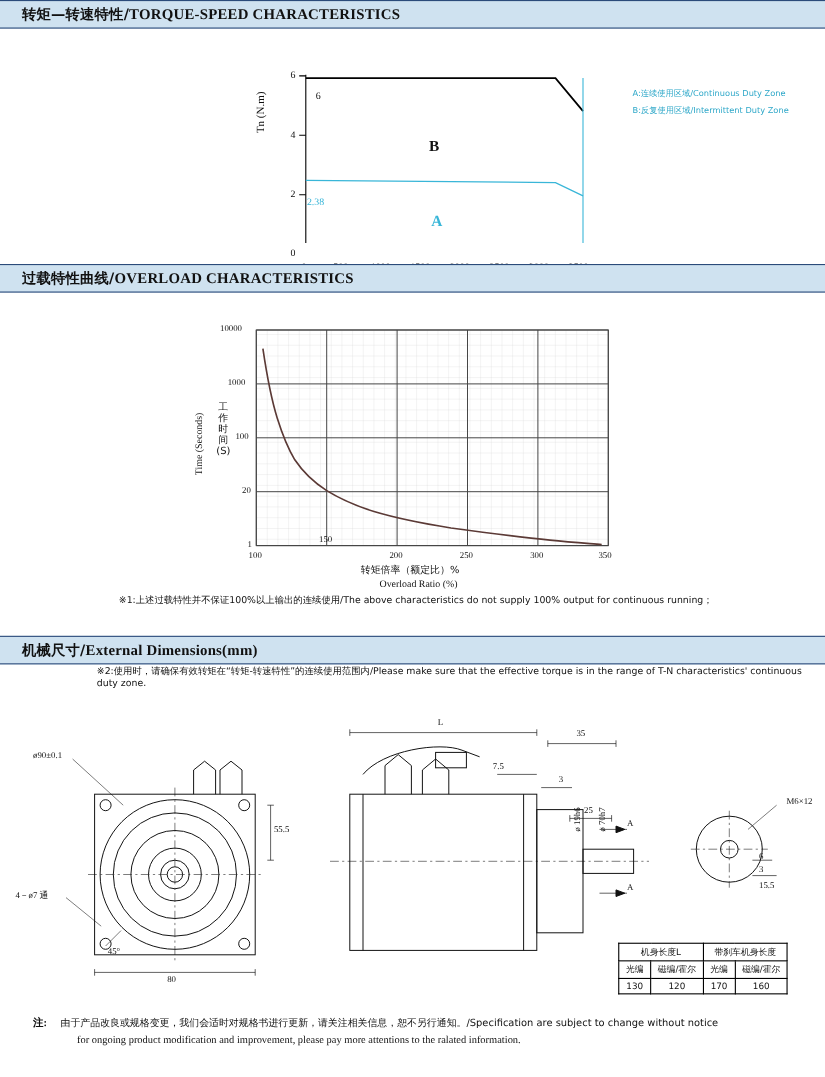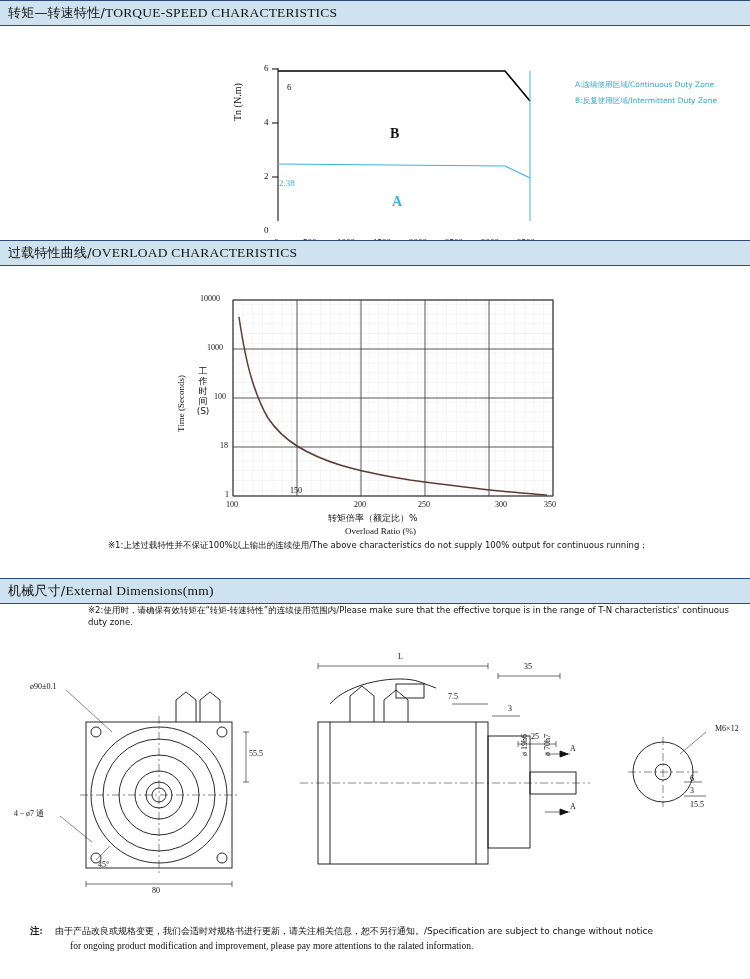--- a/index.html
+++ b/index.html
@@ -7,23 +7,23 @@
     width:750px;height:979px;background:#ffffff;
     font-family:"Liberation Serif", serif;
     color:#111;
     position:relative;
     overflow:hidden;
   }
   .section-header{
     background:#cfe2f0;
     border-top:1px solid #2b4b7a;
     border-bottom:1px solid #2b4b7a;
-    font-weight:normal;
+    font-weight:bold;
     font-size:13.5px;
-    padding:3px 8px;
+    padding:3px 20px;
     letter-spacing:.2px;
   }
   .section-header .cn{font-family:"DejaVu Sans", sans-serif;font-size:13px;}
   .block{position:relative;}
 
   
   #torque-chart-area{height:190px;position:relative;}
   .tick-label{position:absolute;font-size:9px;font-family:"Liberation Serif",serif;}
   .axis-title{position:absolute;font-size:10px;}
   .legend-text{position:absolute;font-size:7.5px;color:#2fa8c9;font-family:"DejaVu Sans",sans-serif;white-space:nowrap;}
@@ -130,28 +130,28 @@
 
     <path d="M 239,33 C 243,60 247,80 252,96 C 257,112 262,124 268,134
              C 276,146 286,155 297,162 C 310,170 324,176 340,181
              C 360,187 385,192 410,196 C 440,200 470,204 500,207
              C 520,209 535,210 547,211" fill="none" stroke="#5b3a36" stroke-width="1.5"></path>
   </svg>
 
   <div class="grid-label" style="left:200px;top:32px;">10000</div>
   <div class="grid-label" style="left:207px;top:81px;">1000</div>
   <div class="grid-label" style="left:214px;top:130px;">100</div>
-  <div class="grid-label" style="left:220px;top:179px;">18</div>
+  <div class="grid-label" style="left:220px;top:179px;">20</div>
   <div class="grid-label" style="left:225px;top:228px;">1</div>
 
   <div class="grid-label" style="left:226px;top:238px;">100</div>
   <div class="grid-label" style="left:290px;top:224px;">150</div>
   <div class="grid-label" style="left:354px;top:238px;">200</div>
   <div class="grid-label" style="left:418px;top:238px;">250</div>
-  <div class="grid-label" style="left:482px;top:238px;margin-left:13px;">300</div>
+  <div class="grid-label" style="left:482px;top:238px;">300</div>
   <div class="grid-label" style="left:544px;top:238px;">350</div>
 
   <div style="position:absolute;left:176px;top:170px;transform:rotate(-90deg);transform-origin:left top;white-space:nowrap;font-size:9px;">Time (Seconds)</div>
   <div style="position:absolute;left:196px;top:105px;width:14px;font-size:9px;line-height:1.1;text-align:center;font-family:'DejaVu Sans',sans-serif;">工 作 时 间 (S)</div>
 
   <div style="position:absolute;left:328px;top:250px;font-size:9px;font-family:'DejaVu Sans',sans-serif;">转矩倍率（额定比）%</div>
   <div style="position:absolute;left:345px;top:264px;font-size:9px;">Overload Ratio (%)</div>
 
   <div class="note" style="position:absolute;left:108px;top:278px;">※1:上述过载特性并不保证100%以上输出的连续使用/The above characteristics do not supply 100% output for continuous running；</div>
   <div class="note" style="position:absolute;left:88px;top:295px;margin-top:48px;">※2:使用时，请确保有效转矩在“转矩-转速特性”的连续使用范围内/Please make sure that the effective torque is in the range of T-N characteristics' continuous duty zone.</div>
@@ -249,19 +249,39 @@
   <div class="dim-label" style="left:570px;top:140px;">A</div>
   <div class="dim-label" style="left:570px;top:198px;">A</div>
   <div class="dim-label" style="left:520px;top:152px;transform:rotate(-90deg);transform-origin:left top;white-space:nowrap;">ø 19h6</div>
   <div class="dim-label" style="left:543px;top:152px;transform:rotate(-90deg);transform-origin:left top;white-space:nowrap;">ø 70h7</div>
 
   <div class="dim-label" style="left:715px;top:120px;">M6×12</div>
   <div class="dim-label" style="left:690px;top:170px;">6</div>
   <div class="dim-label" style="left:690px;top:182px;">3</div>
   <div class="dim-label" style="left:690px;top:196px;">15.5</div>
 
+  <table class="tbl" style="position:absolute;left:562px;top:253px;">
+    <tbody>
+        <tr>
+      <th colspan="2">机身长度L</th>
+      <th colspan="2">带刹车机身长度</th>
+    </tr>
+    <tr>
+      <td>光编</td>
+      <td>磁编/霍尔</td>
+      <td>光编</td>
+      <td>磁编/霍尔</td>
+    </tr>
+    <tr>
+      <td>130</td>
+      <td>120</td>
+      <td>170</td>
+      <td>160</td>
+    </tr>
+  </tbody>
+    </table>
 </div>
 
 <div class="footer" style="position:absolute;left:30px;top:925px;width:700px;">
   <span class="lbl">注:</span>
   <span style="margin-left:10px;font-family:'DejaVu Sans',sans-serif;font-size:9px;margin-top:35px;">由于产品改良或规格变更，我们会适时对规格书进行更新，请关注相关信息，恕不另行通知。/Specification are subject to change without notice</span>
   <div style="margin-left:40px;margin-top:2px;">for ongoing product modification and improvement, please pay more attentions to the ralated information.</div>
 </div>
 
 </body></html>

